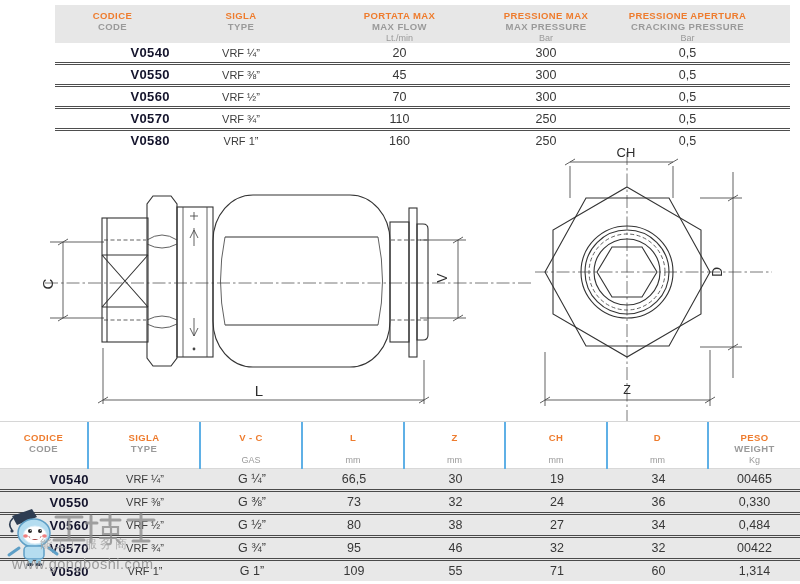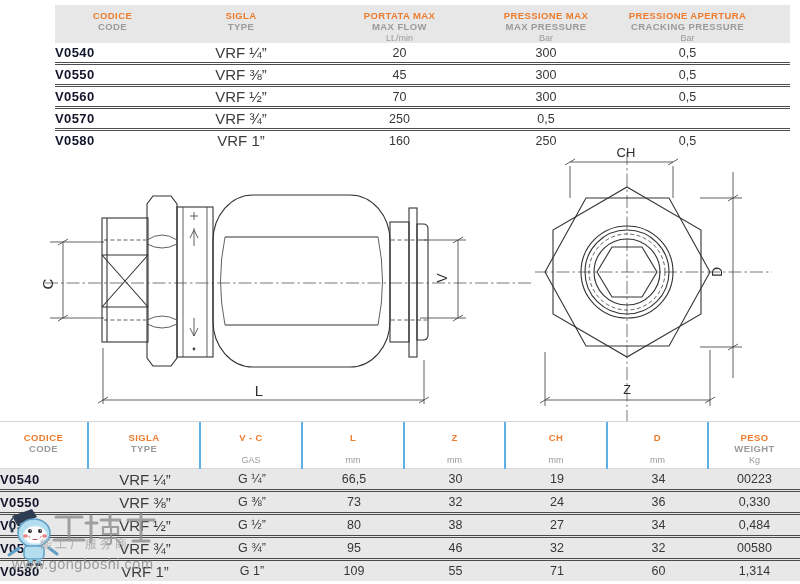--- a/index.html
+++ b/index.html
@@ -13,22 +13,22 @@
 
   
   .t1{position:absolute;left:55px;top:5px;width:735px;}
   .t1-head{background:#e7e7e7;height:38px;align-items:start;}
   .hc{display:flex;flex-direction:column;align-items:center;padding-top:5px;line-height:1.2;text-align:center;}
   .hl1{color:#ee7c2e;font-size:9.5px;letter-spacing:.4px;font-weight:bold;}
   .hl2{color:#9a9a9a;font-size:9.5px;letter-spacing:.4px;font-weight:bold;}
   .hunit{color:#9a9a9a;font-size:9px;}
   .t1-row{height:19px;align-items:center;}
   .t1-row + .t1-row{border-top:3px double #4e4e4e;}
-  .code{font-weight:bold;font-size:13px;color:#14142c;text-align:left;letter-spacing:.4px;}
-  .sig{font-size:15px;color:#3c3c3c;text-align:center;}
+  .code{font-weight:bold;font-size:13px;color:#14142c;text-align:right;letter-spacing:.4px;}
+  .sig{font-size:11px;color:#3c3c3c;text-align:center;}
   .val{font-size:12.5px;color:#373737;text-align:center;}
 
   
   .drawing{position:absolute;left:0;top:145px;width:800px;height:280px;}
   .drawing .ln{stroke:#333;fill:none;stroke-width:1.1;}
   .drawing .thin{stroke:#444;fill:none;stroke-width:.85;}
   .drawing .dash{stroke-dasharray:4 2.5;}
   .drawing .cl{stroke:#555;fill:none;stroke-width:.8;stroke-dasharray:13 3 2.5 3;}
   .drawing text{fill:#2e2e2e;font-family:"Liberation Sans",sans-serif;}
 
@@ -103,20 +103,21 @@
       <div class="code">V0560</div>
       <div class="sig">VRF ½”</div>
       <div class="val">70</div>
       <div class="val">300</div>
       <div class="val">0,5</div>
       <div></div>
     </div>
     <div class="t1-row g1">
       <div class="code">V0570</div>
       <div class="sig">VRF ¾”</div>
+      <div class="val">110</div>
       <div class="val">250</div>
       <div class="val">0,5</div>
       <div></div>
     </div>
     <div class="t1-row g1">
       <div class="code">V0580</div>
       <div class="sig">VRF 1”</div>
       <div class="val">160</div>
       <div class="val">250</div>
       <div class="val">0,5</div>
@@ -251,21 +252,21 @@
 
     <div class="t2-rows">
       <div class="t2-row g2">
         <div class="code">V0540</div>
         <div class="sig">VRF ¼”</div>
         <div class="val">G ¼”</div>
         <div class="val">66,5</div>
         <div class="val">30</div>
         <div class="val">19</div>
         <div class="val">34</div>
-        <div class="val">00223</div>
+        <div class="val">00465</div>
       </div>
       <div class="t2-row g2">
         <div class="code">V0550</div>
         <div class="sig">VRF ⅜”</div>
         <div class="val">G ⅜”</div>
         <div class="val">73</div>
         <div class="val">32</div>
         <div class="val">24</div>
         <div class="val">36</div>
         <div class="val">0,330</div>
@@ -281,21 +282,21 @@
         <div class="val">0,484</div>
       </div>
       <div class="t2-row g2">
         <div class="code">V0570</div>
         <div class="sig">VRF ¾”</div>
         <div class="val">G ¾”</div>
         <div class="val">95</div>
         <div class="val">46</div>
         <div class="val">32</div>
         <div class="val">32</div>
-        <div class="val">00580</div>
+        <div class="val">00422</div>
       </div>
       <div class="t2-row g2">
         <div class="code">V0580</div>
         <div class="sig">VRF 1”</div>
         <div class="val">G 1”</div>
         <div class="val">109</div>
         <div class="val">55</div>
         <div class="val">71</div>
         <div class="val">60</div>
         <div class="val">1,314</div>

